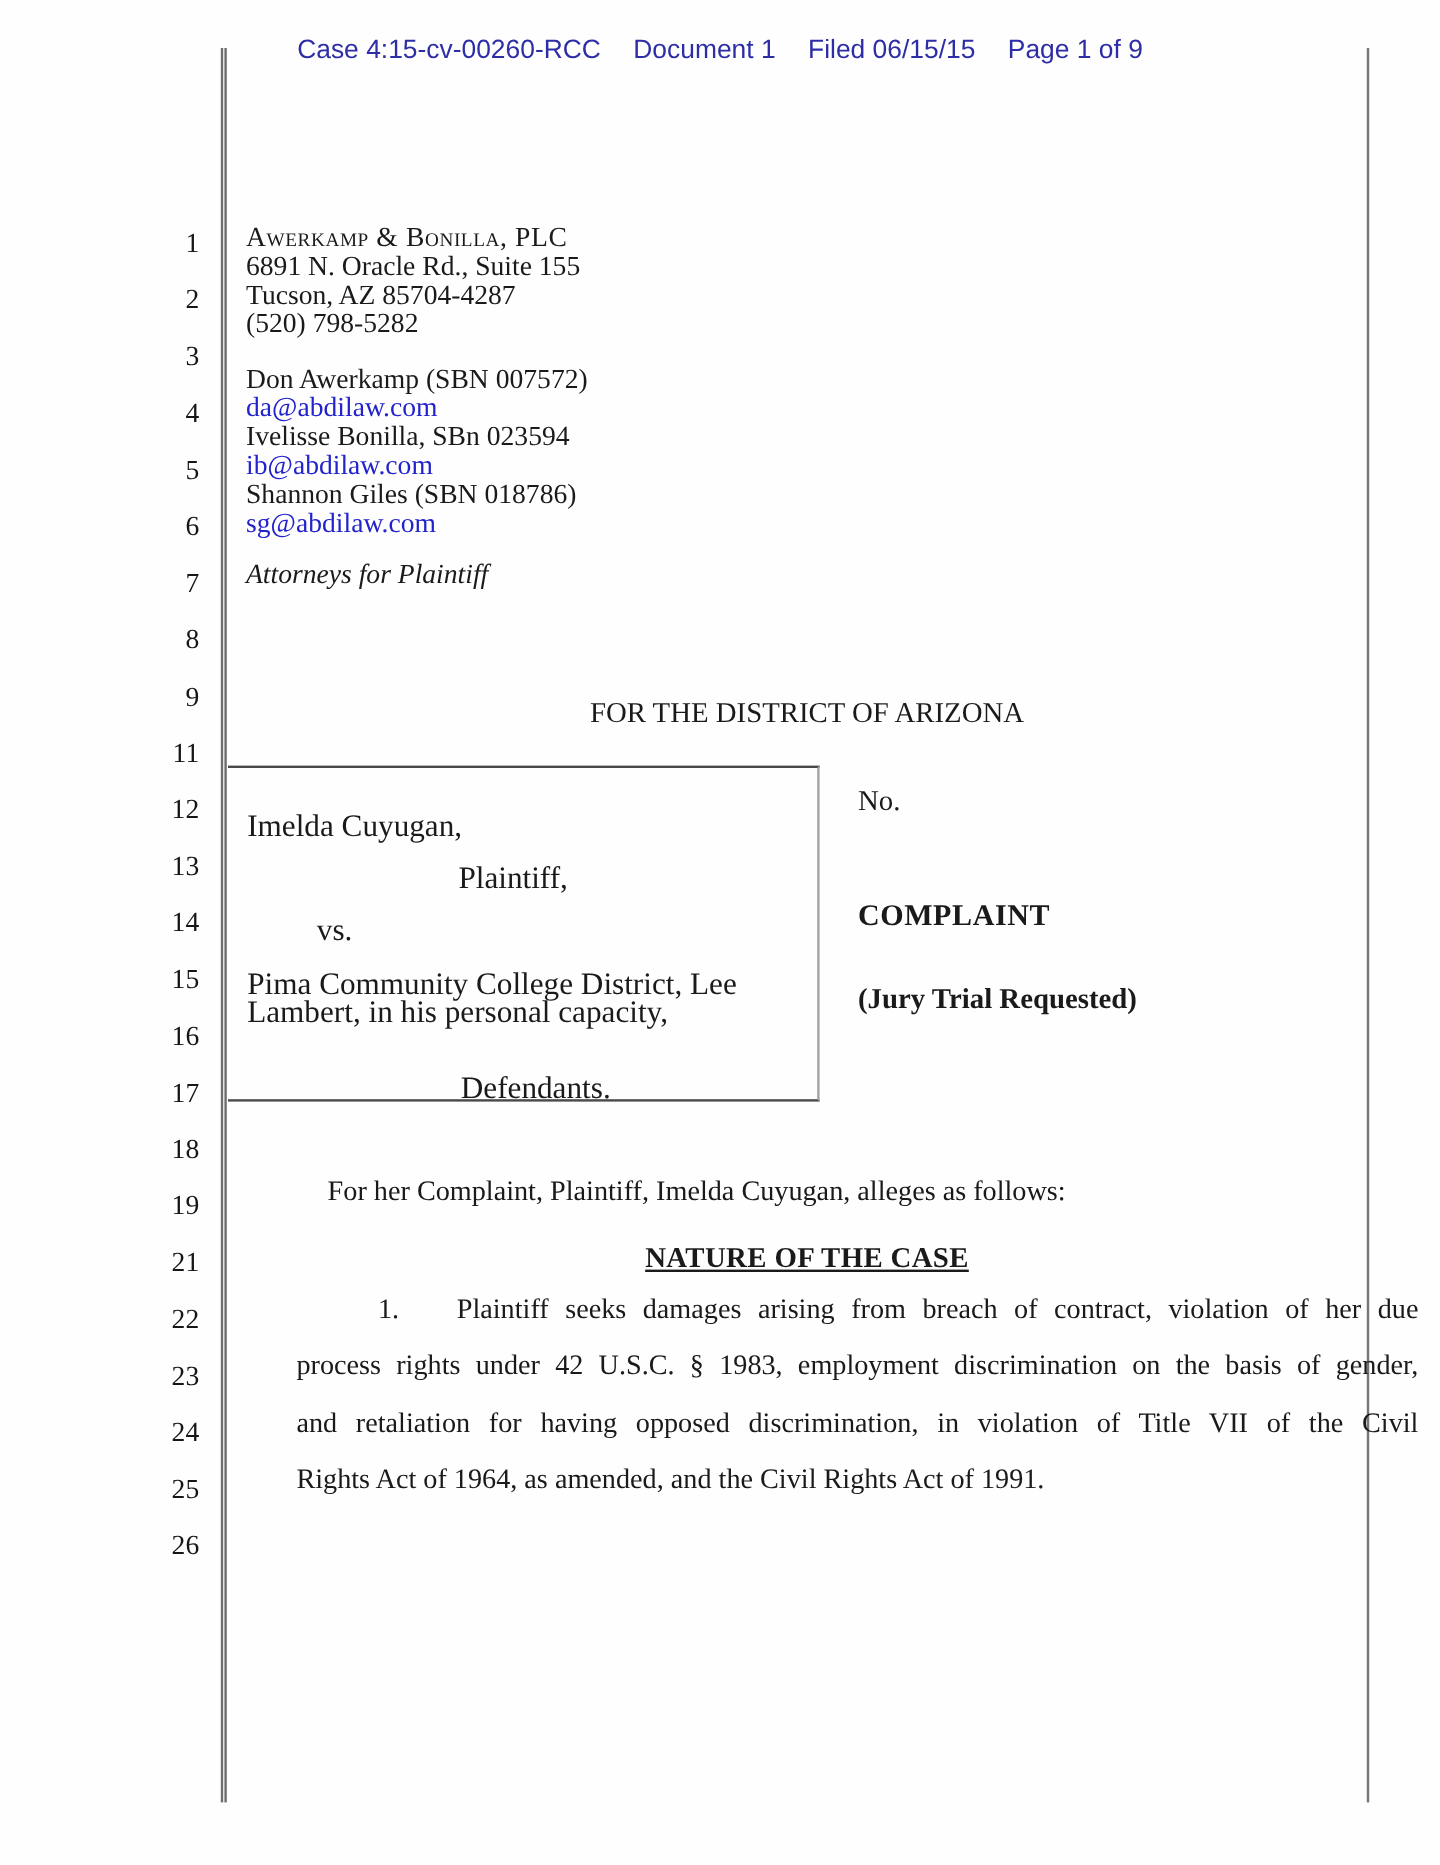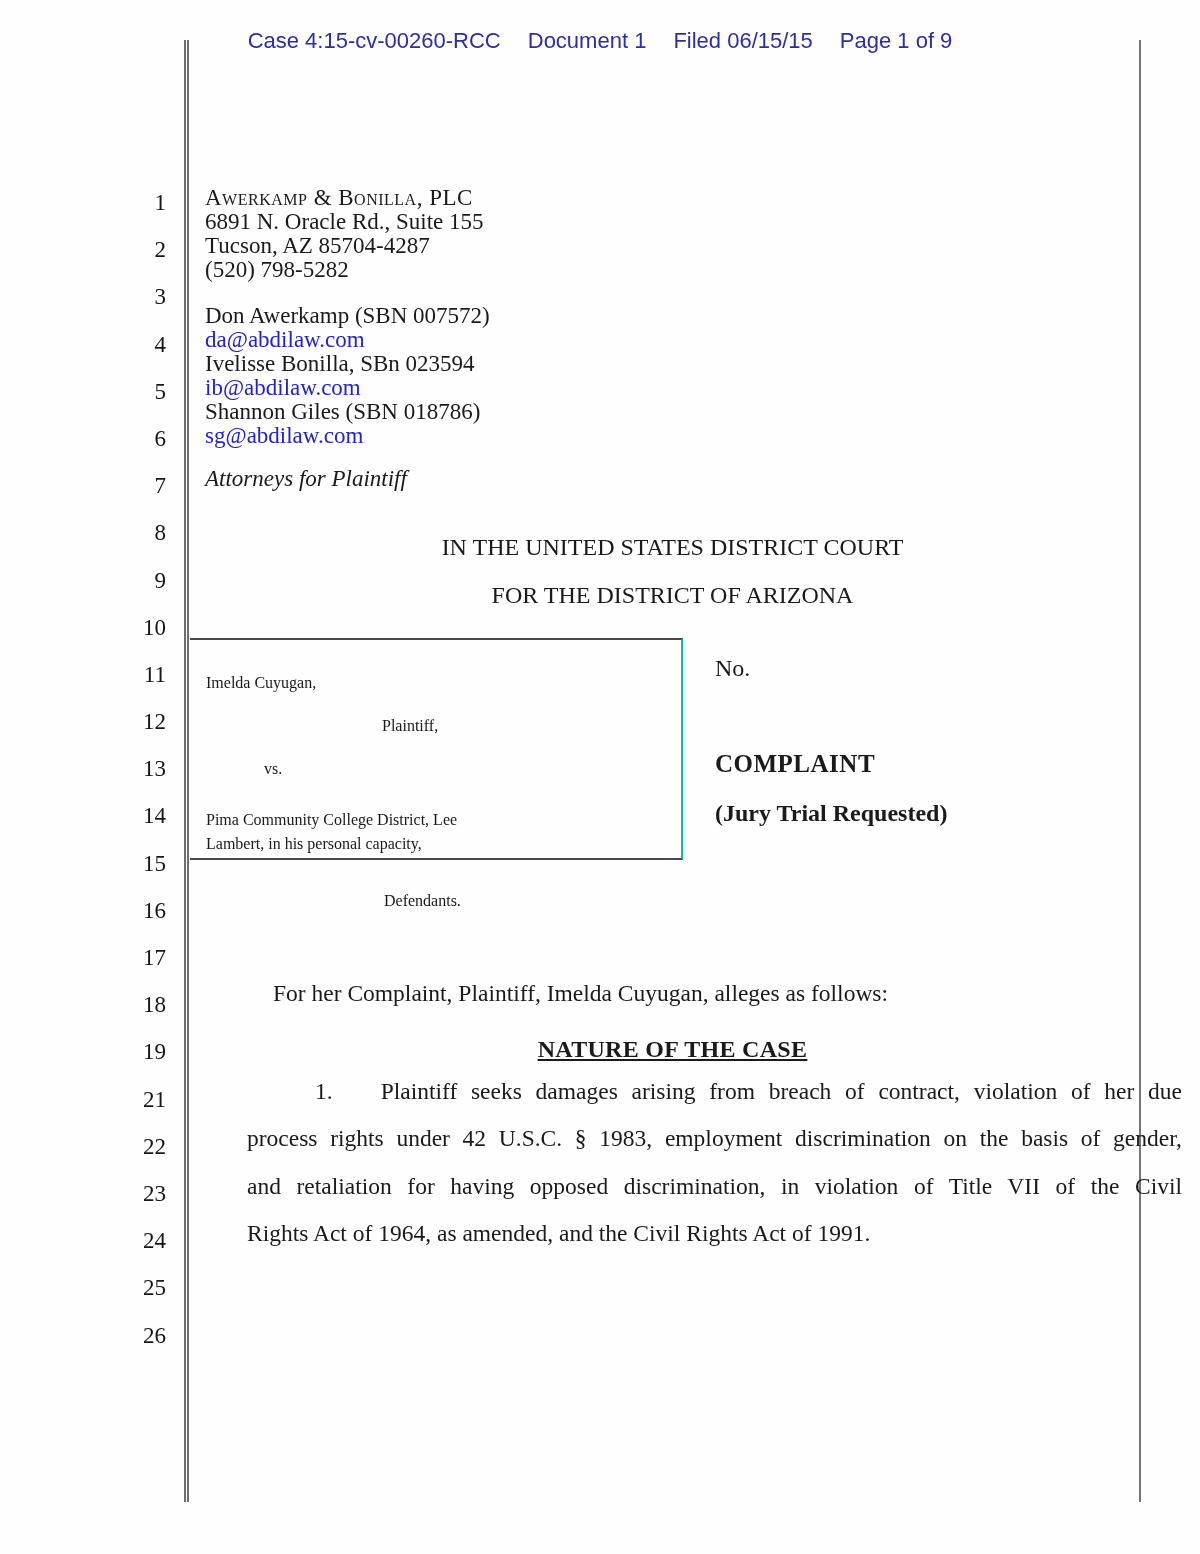--- a/index.html
+++ b/index.html
@@ -66,36 +66,36 @@
 
   .attorneys-for { position: absolute; top: 466px; left: 0; font-size: 23px; font-style: italic; }
 
   .court-line1 { position: absolute; top: 534px; left: 0; width: 935px; text-align: center; font-size: 24px; }
   .court-line2 { position: absolute; top: 582px; left: 0; width: 935px; text-align: center; font-size: 24px; }
 
   
   .caption-box {
     position: absolute;
     left: 190px; top: 638px;
-    width: 493px; height: 222px;
+    width: 493px; height: 280px;
     border-top: 2px solid #4a4a4a;
-    border-right: 2px solid #14b8a6;
+    border-right: 2px solid #a3a3a3;
     border-bottom: 2px solid #4a4a4a;
-    font-size: 16px;
+    font-size: 26px;
   }
   .cap-plaintiff-name { position: absolute; top: 34px; left: 16px; }
   .cap-plaintiff-label { position: absolute; top: 77px; left: 192px; }
   .cap-versus { position: absolute; top: 120px; left: 74px; }
   .cap-defendants { position: absolute; top: 168px; left: 16px; line-height: 24px; width: 440px; }
   .cap-defendants-label { position: absolute; top: 252px; left: 194px; }
 
   
   .case-no { position: absolute; left: 715px; top: 655px; font-size: 24px; }
   .complaint-title { position: absolute; left: 715px; top: 750px; font-size: 25px; font-weight: bold; letter-spacing: 0.5px; }
-  .jury-note { position: absolute; left: 715px; top: 800px; font-size: 24px; font-weight: bold; font-family: Liberation Serif, serif; }
+  .jury-note { position: absolute; left: 715px; top: 820px; font-size: 24px; font-weight: bold; font-family: Liberation Serif, serif; }
 
   
   .intro-line {
     position: absolute; top: 980px; left: 0; width: 935px;
     font-size: 23.5px; text-indent: 68px;
   }
   .section-heading {
     position: absolute; top: 1036px; left: 0; width: 935px;
     text-align: center; font-size: 24px; font-weight: bold;
     text-decoration: underline;
@@ -128,21 +128,20 @@
   <div class="line-numbers">
       <div class="ln">1</div>
       <div class="ln">2</div>
       <div class="ln">3</div>
       <div class="ln">4</div>
       <div class="ln">5</div>
       <div class="ln">6</div>
       <div class="ln">7</div>
       <div class="ln">8</div>
       <div class="ln">9</div>
-      <div class="ln">10</div>
       <div class="ln">11</div>
       <div class="ln">12</div>
       <div class="ln">13</div>
       <div class="ln">14</div>
       <div class="ln">15</div>
       <div class="ln">16</div>
       <div class="ln">17</div>
       <div class="ln">18</div>
       <div class="ln">19</div>
       <div class="ln">21</div>
@@ -166,21 +165,20 @@
       <div>Don Awerkamp (SBN 007572)</div>
       <div><span class="email-link">da@abdilaw.com</span></div>
       <div>Ivelisse Bonilla, SBn 023594</div>
       <div><span class="email-link">ib@abdilaw.com</span></div>
       <div>Shannon Giles (SBN 018786)</div>
       <div><span class="email-link">sg@abdilaw.com</span></div>
     </div>
 
     <div class="attorneys-for">Attorneys for Plaintiff</div>
 
-    <div class="court-line1">IN THE UNITED STATES DISTRICT COURT</div>
     <div class="court-line2">FOR THE DISTRICT OF ARIZONA</div>
 
     <div class="intro-line">For her Complaint, Plaintiff, Imelda Cuyugan, alleges as follows:</div>
     <div class="section-heading">NATURE OF THE CASE</div>
 
     <div class="paragraph">
       <div class="para-line first">
         <span class="para-num">1.</span><span>Plaintiff seeks damages arising from breach of contract, violation of her due</span>
       </div>
       <div class="para-line">process rights under 42 U.S.C. § 1983, employment discrimination on the basis of gender,</div>

